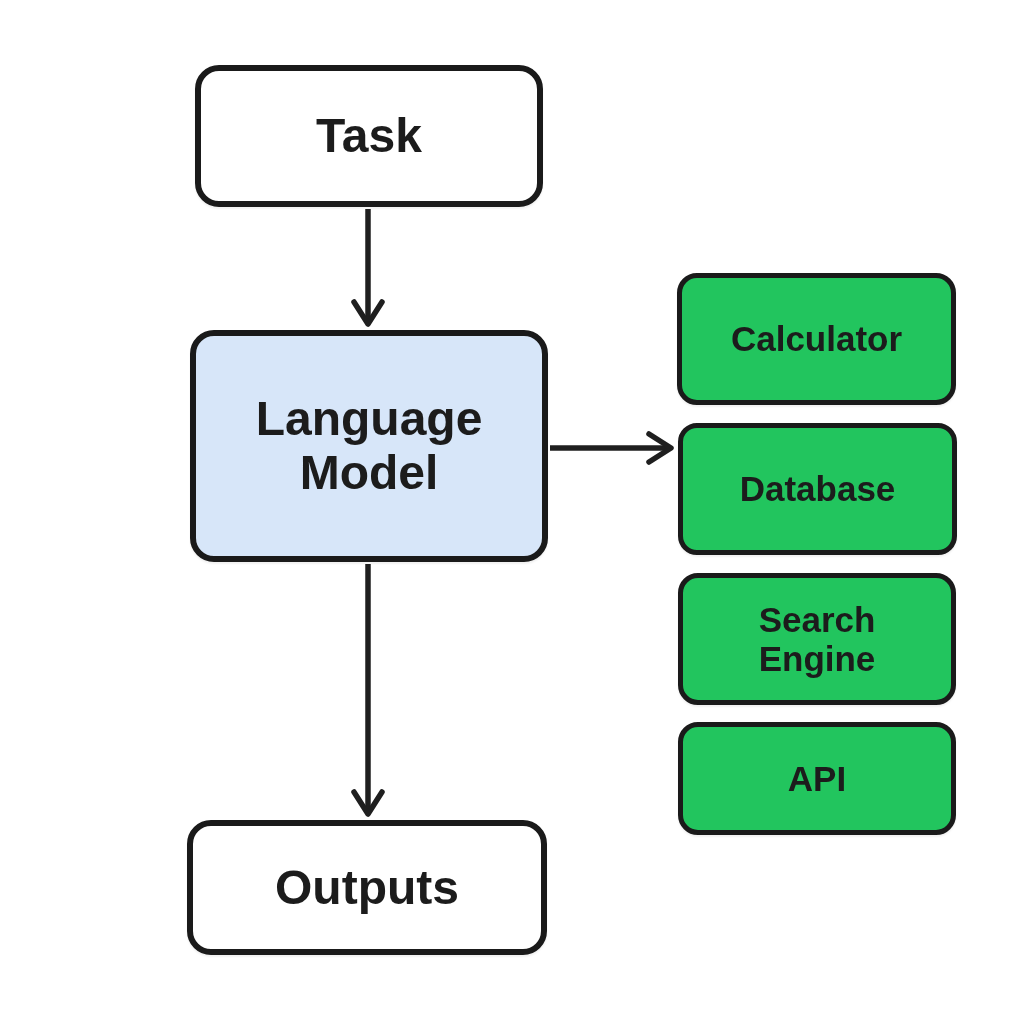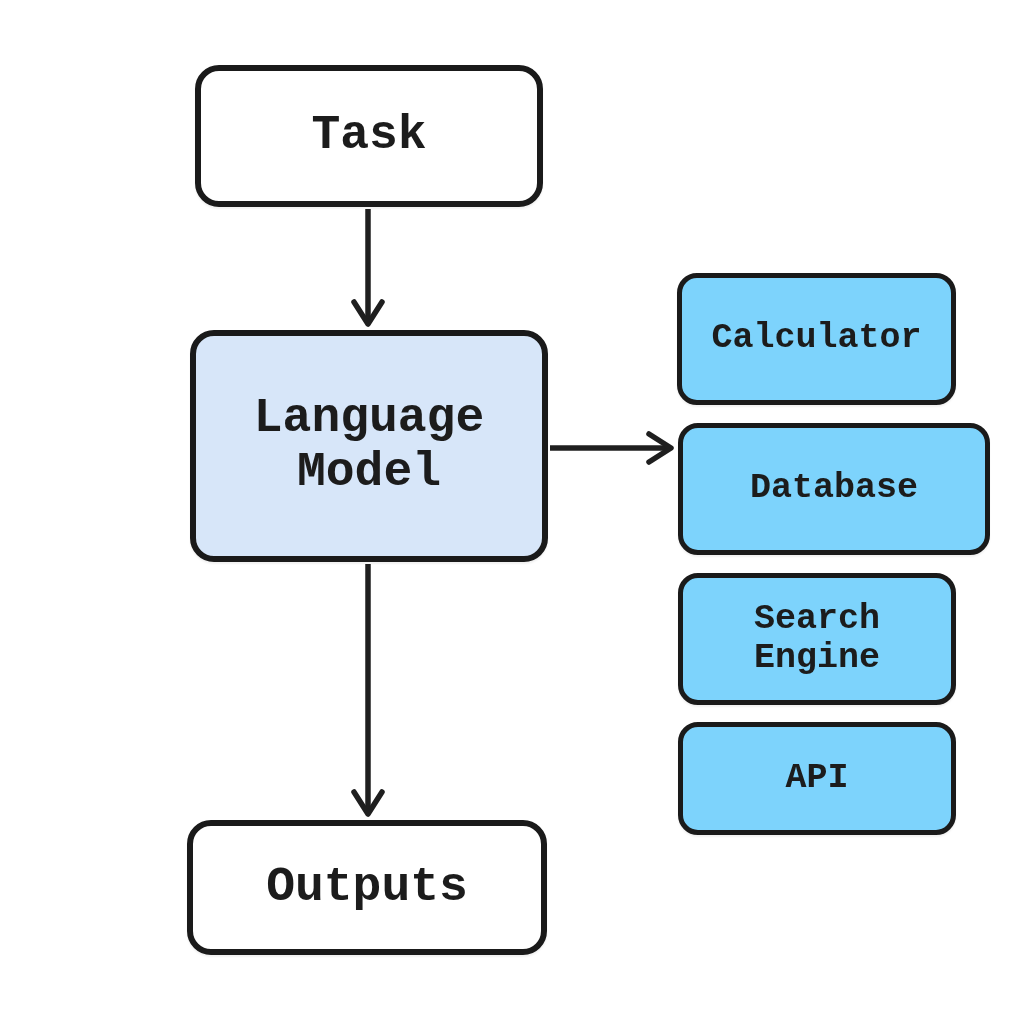--- a/index.html
+++ b/index.html
@@ -6,21 +6,21 @@
     margin: 0;
     padding: 0;
     background: #ffffff;
   }
   #canvas {
     position: relative;
     width: 1024px;
     height: 1024px;
     background: #ffffff;
     overflow: hidden;
-    font-family: Liberation Mono, monospace;
+    font-family: Liberation Sans, sans-serif;
   }
   .node {
     position: absolute;
     box-sizing: border-box;
     display: flex;
     align-items: center;
     justify-content: center;
     text-align: center;
     font-weight: 700;
     color: #1c1c1c;
@@ -30,33 +30,33 @@
     box-shadow: 0 2px 2px rgba(0,0,0,0.06);
   }
   .node.main {
     font-size: 48px;
     border-radius: 24px;
     border-width: 6px;
   }
   .node.tool {
     font-size: 35px;
     border-radius: 20px;
-    background: #7dd3fc;
+    background: #22c55e;
     padding: 0 28px;
   }
   .node.highlight {
     background: #d7e6f9;
   }
 
   
   #node-task          { left: 195px; top:  65px; width: 348px; height: 142px; }
   #node-language-model{ left: 190px; top: 330px; width: 358px; height: 232px; padding: 0 20px; }
   #node-outputs       { left: 187px; top: 820px; width: 360px; height: 135px; }
   #node-calculator    { left: 677px; top: 273px; width: 279px; height: 132px; }
-  #node-database      { left: 678px; top: 423px; width: 312px; height: 132px; }
+  #node-database      { left: 678px; top: 423px; width: 279px; height: 132px; border-radius: 19px; }
   #node-search-engine { left: 678px; top: 573px; width: 278px; height: 132px; }
   #node-api           { left: 678px; top: 722px; width: 278px; height: 113px; }
 
   #edges {
     position: absolute;
     left: 0; top: 0;
     width: 1024px;
     height: 1024px;
     pointer-events: none;
   }

